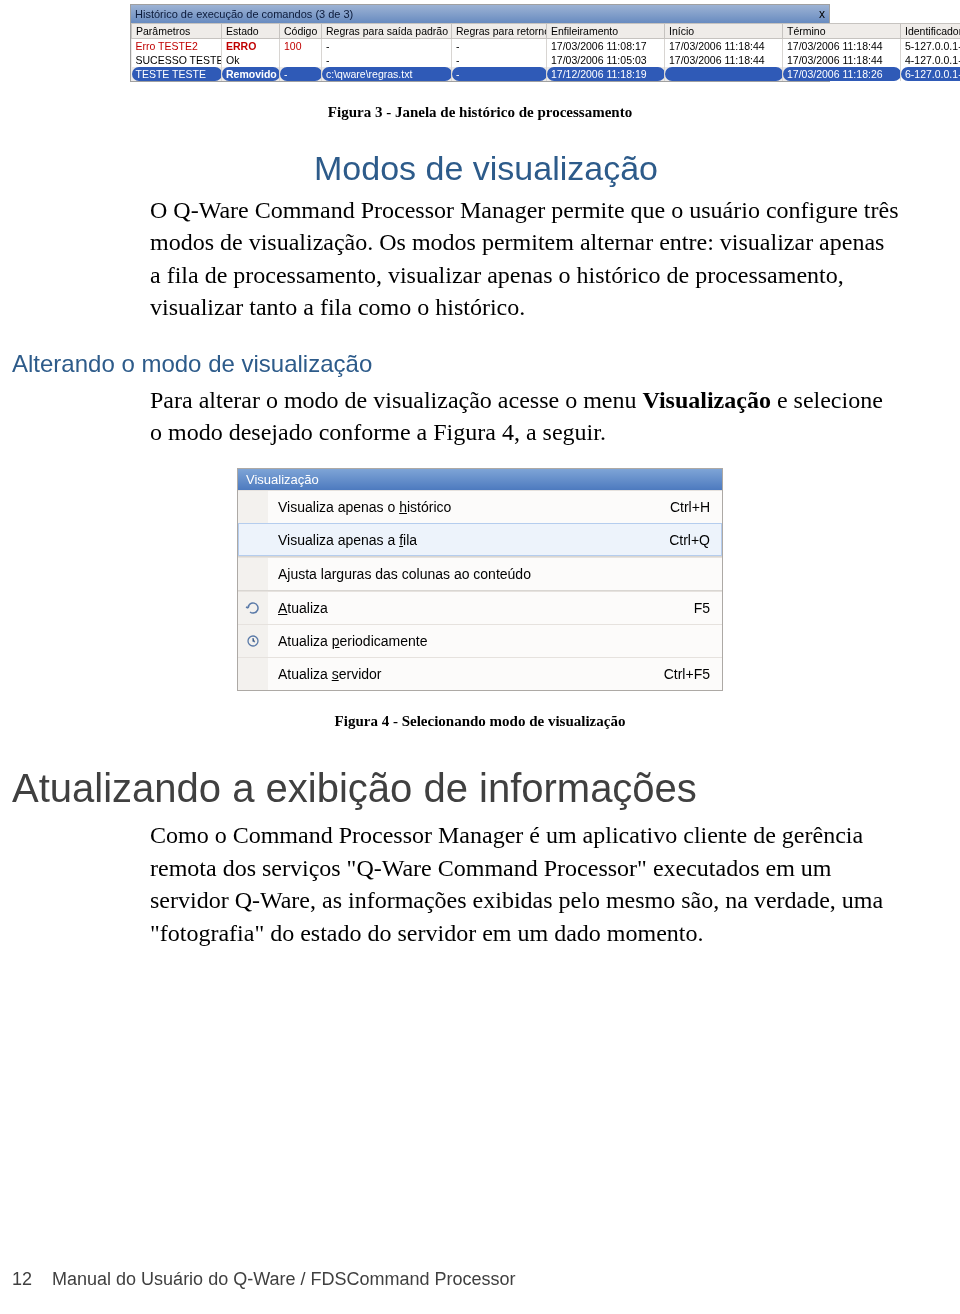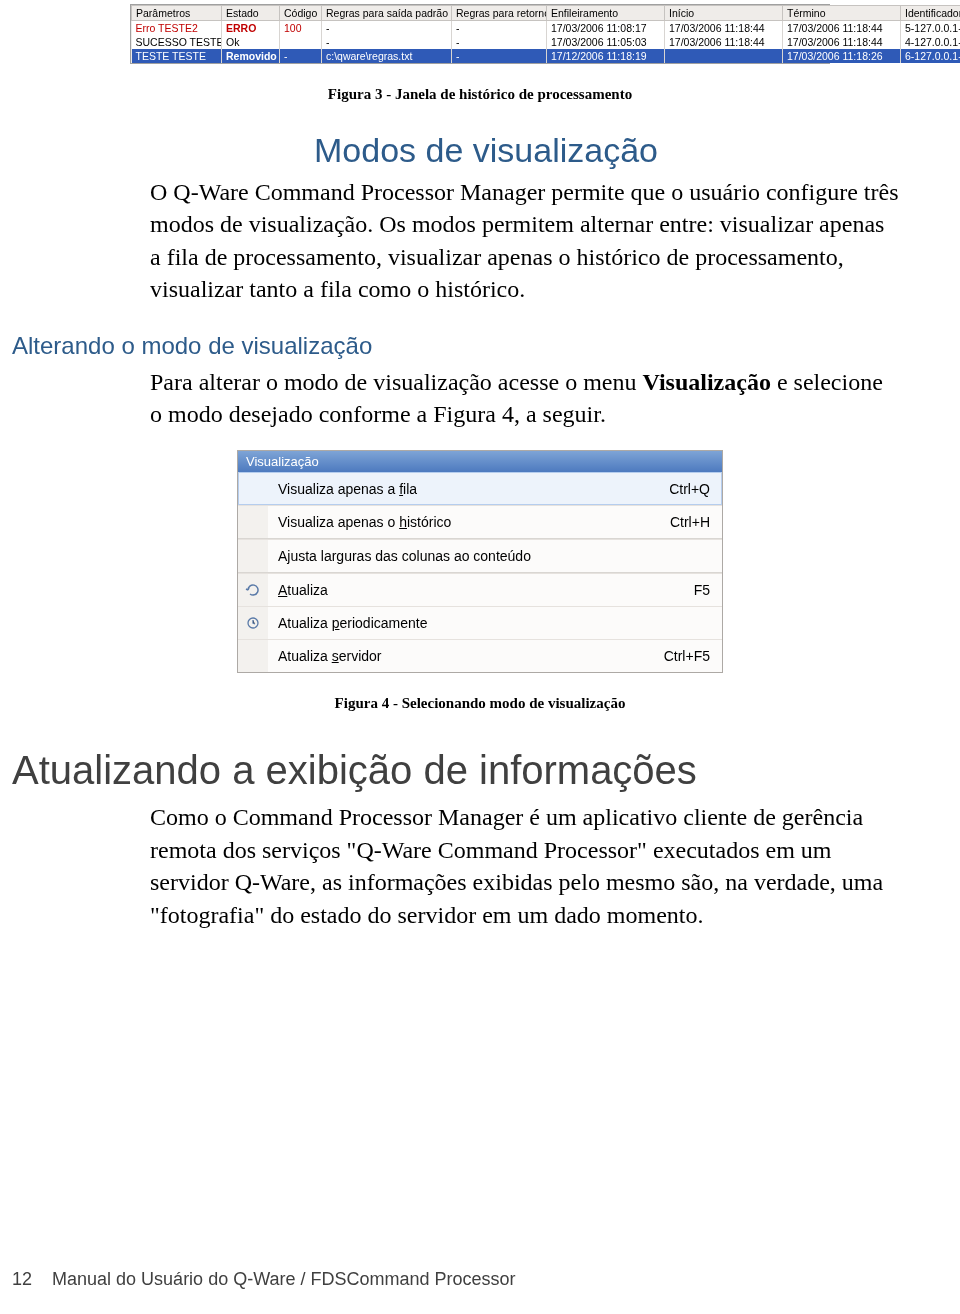--- a/index.html
+++ b/index.html
@@ -60,20 +60,21 @@
     overflow: hidden;
     white-space: nowrap;
     background: #fff;
   }
   .row-error td:nth-child(2) { color: #c00000; font-weight: bold; }
   .row-error td:nth-child(1) { color: #c00000; }
   .row-error td:nth-child(3) { color: #c00000; }
   .row-selected td {
     background: #2f5ab7 !important;
     color: #fff;
+    border-radius: 7px;
   }
   .row-selected td:nth-child(2) { font-weight: bold; }
   .tbl col.c0{width:90px}
   .tbl col.c1{width:58px}
   .tbl col.c2{width:42px}
   .tbl col.c3{width:130px}
   .tbl col.c4{width:95px}
   .tbl col.c5{width:118px}
   .tbl col.c6{width:118px}
   .tbl col.c7{width:118px}
@@ -183,20 +184,24 @@
     font-weight: normal;
     color: #404040;
   }
 
 </style>
 </head>
 <body>
 <div class="page">
 
 <div class="win">
+  <div class="win-title">
+    <span>Histórico de execução de comandos  (3 de 3)</span>
+    <span class="x">x</span>
+  </div>
   <table class="tbl">
     <colgroup>
       <col class="c0">
           <col class="c1">
           <col class="c2">
           <col class="c3">
           <col class="c4">
           <col class="c5">
           <col class="c6">
           <col class="c7">
@@ -259,29 +264,29 @@
 <p class="body-p">O Q-Ware Command Processor Manager permite que o usuário configure três modos de visualização. Os modos permitem alternar entre: visualizar apenas a fila de processamento, visualizar apenas o histórico de processamento, visualizar tanto a fila como o histórico.</p>
 
 <div class="h-minor">Alterando o modo de visualização</div>
 <p class="body-p">
   <span>Para alterar o modo de visualização acesse o menu </span><strong>Visualização</strong><span> e selecione o modo desejado conforme a Figura 4, a seguir.</span>
 </p>
 
 <div class="menu-wrap">
   <div class="menu-title">Visualização</div>
   <div class="menu-body" id="menu-body">
+        <div class="menu-strip menu-item">
+          <div class="menu-gutter"></div>
+          <div class="menu-label">Visualiza apenas o <span class="u">h</span>istórico</div>
+          <div class="menu-short">Ctrl+H</div>
+        </div>
         <div class="menu-strip menu-item highlight">
           <div class="menu-gutter"></div>
           <div class="menu-label">Visualiza apenas a <span class="u">f</span>ila</div>
           <div class="menu-short">Ctrl+Q</div>
-        </div>
-        <div class="menu-strip menu-item">
-          <div class="menu-gutter"></div>
-          <div class="menu-label">Visualiza apenas o <span class="u">h</span>istórico</div>
-          <div class="menu-short">Ctrl+H</div>
         </div>
         <div class="menu-strip menu-sep">
           <div class="menu-gutter"></div>
           <div class="menu-label"></div>
           <div class="menu-short"></div>
         </div>
         <div class="menu-strip menu-item">
           <div class="menu-gutter"></div>
           <div class="menu-label">Ajusta larguras das colunas ao conteúdo</div>
           <div class="menu-short"></div>

